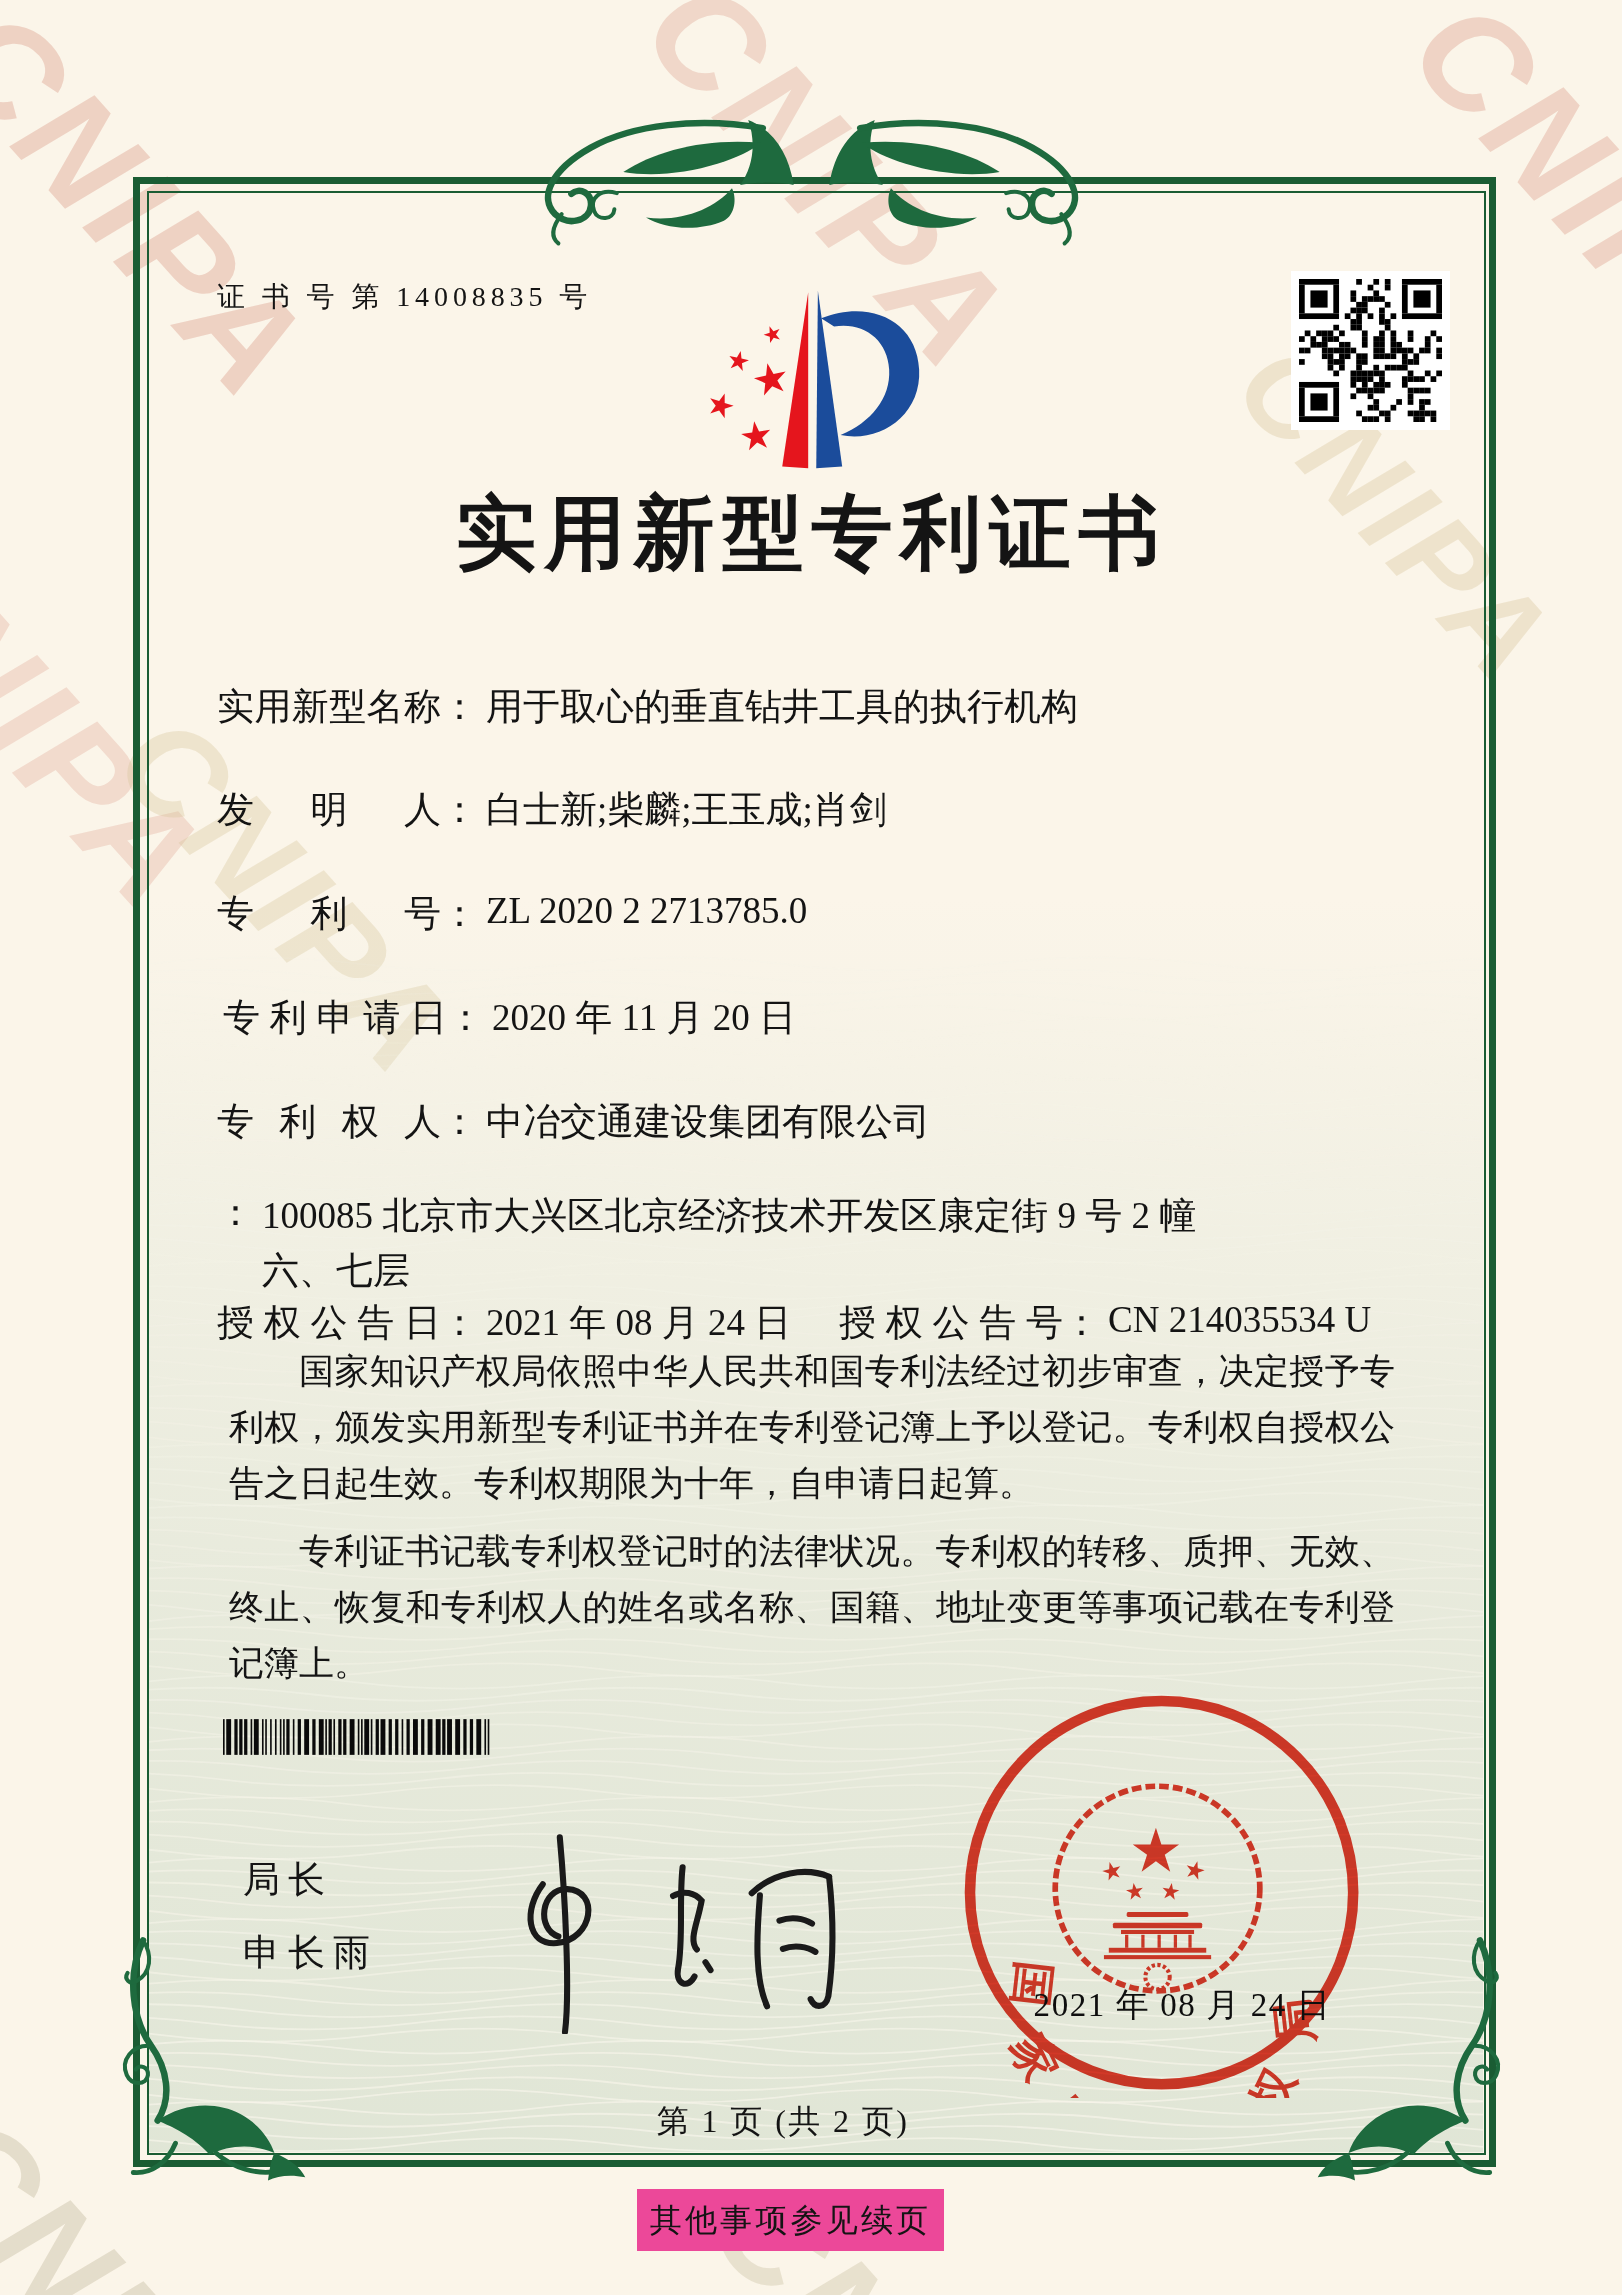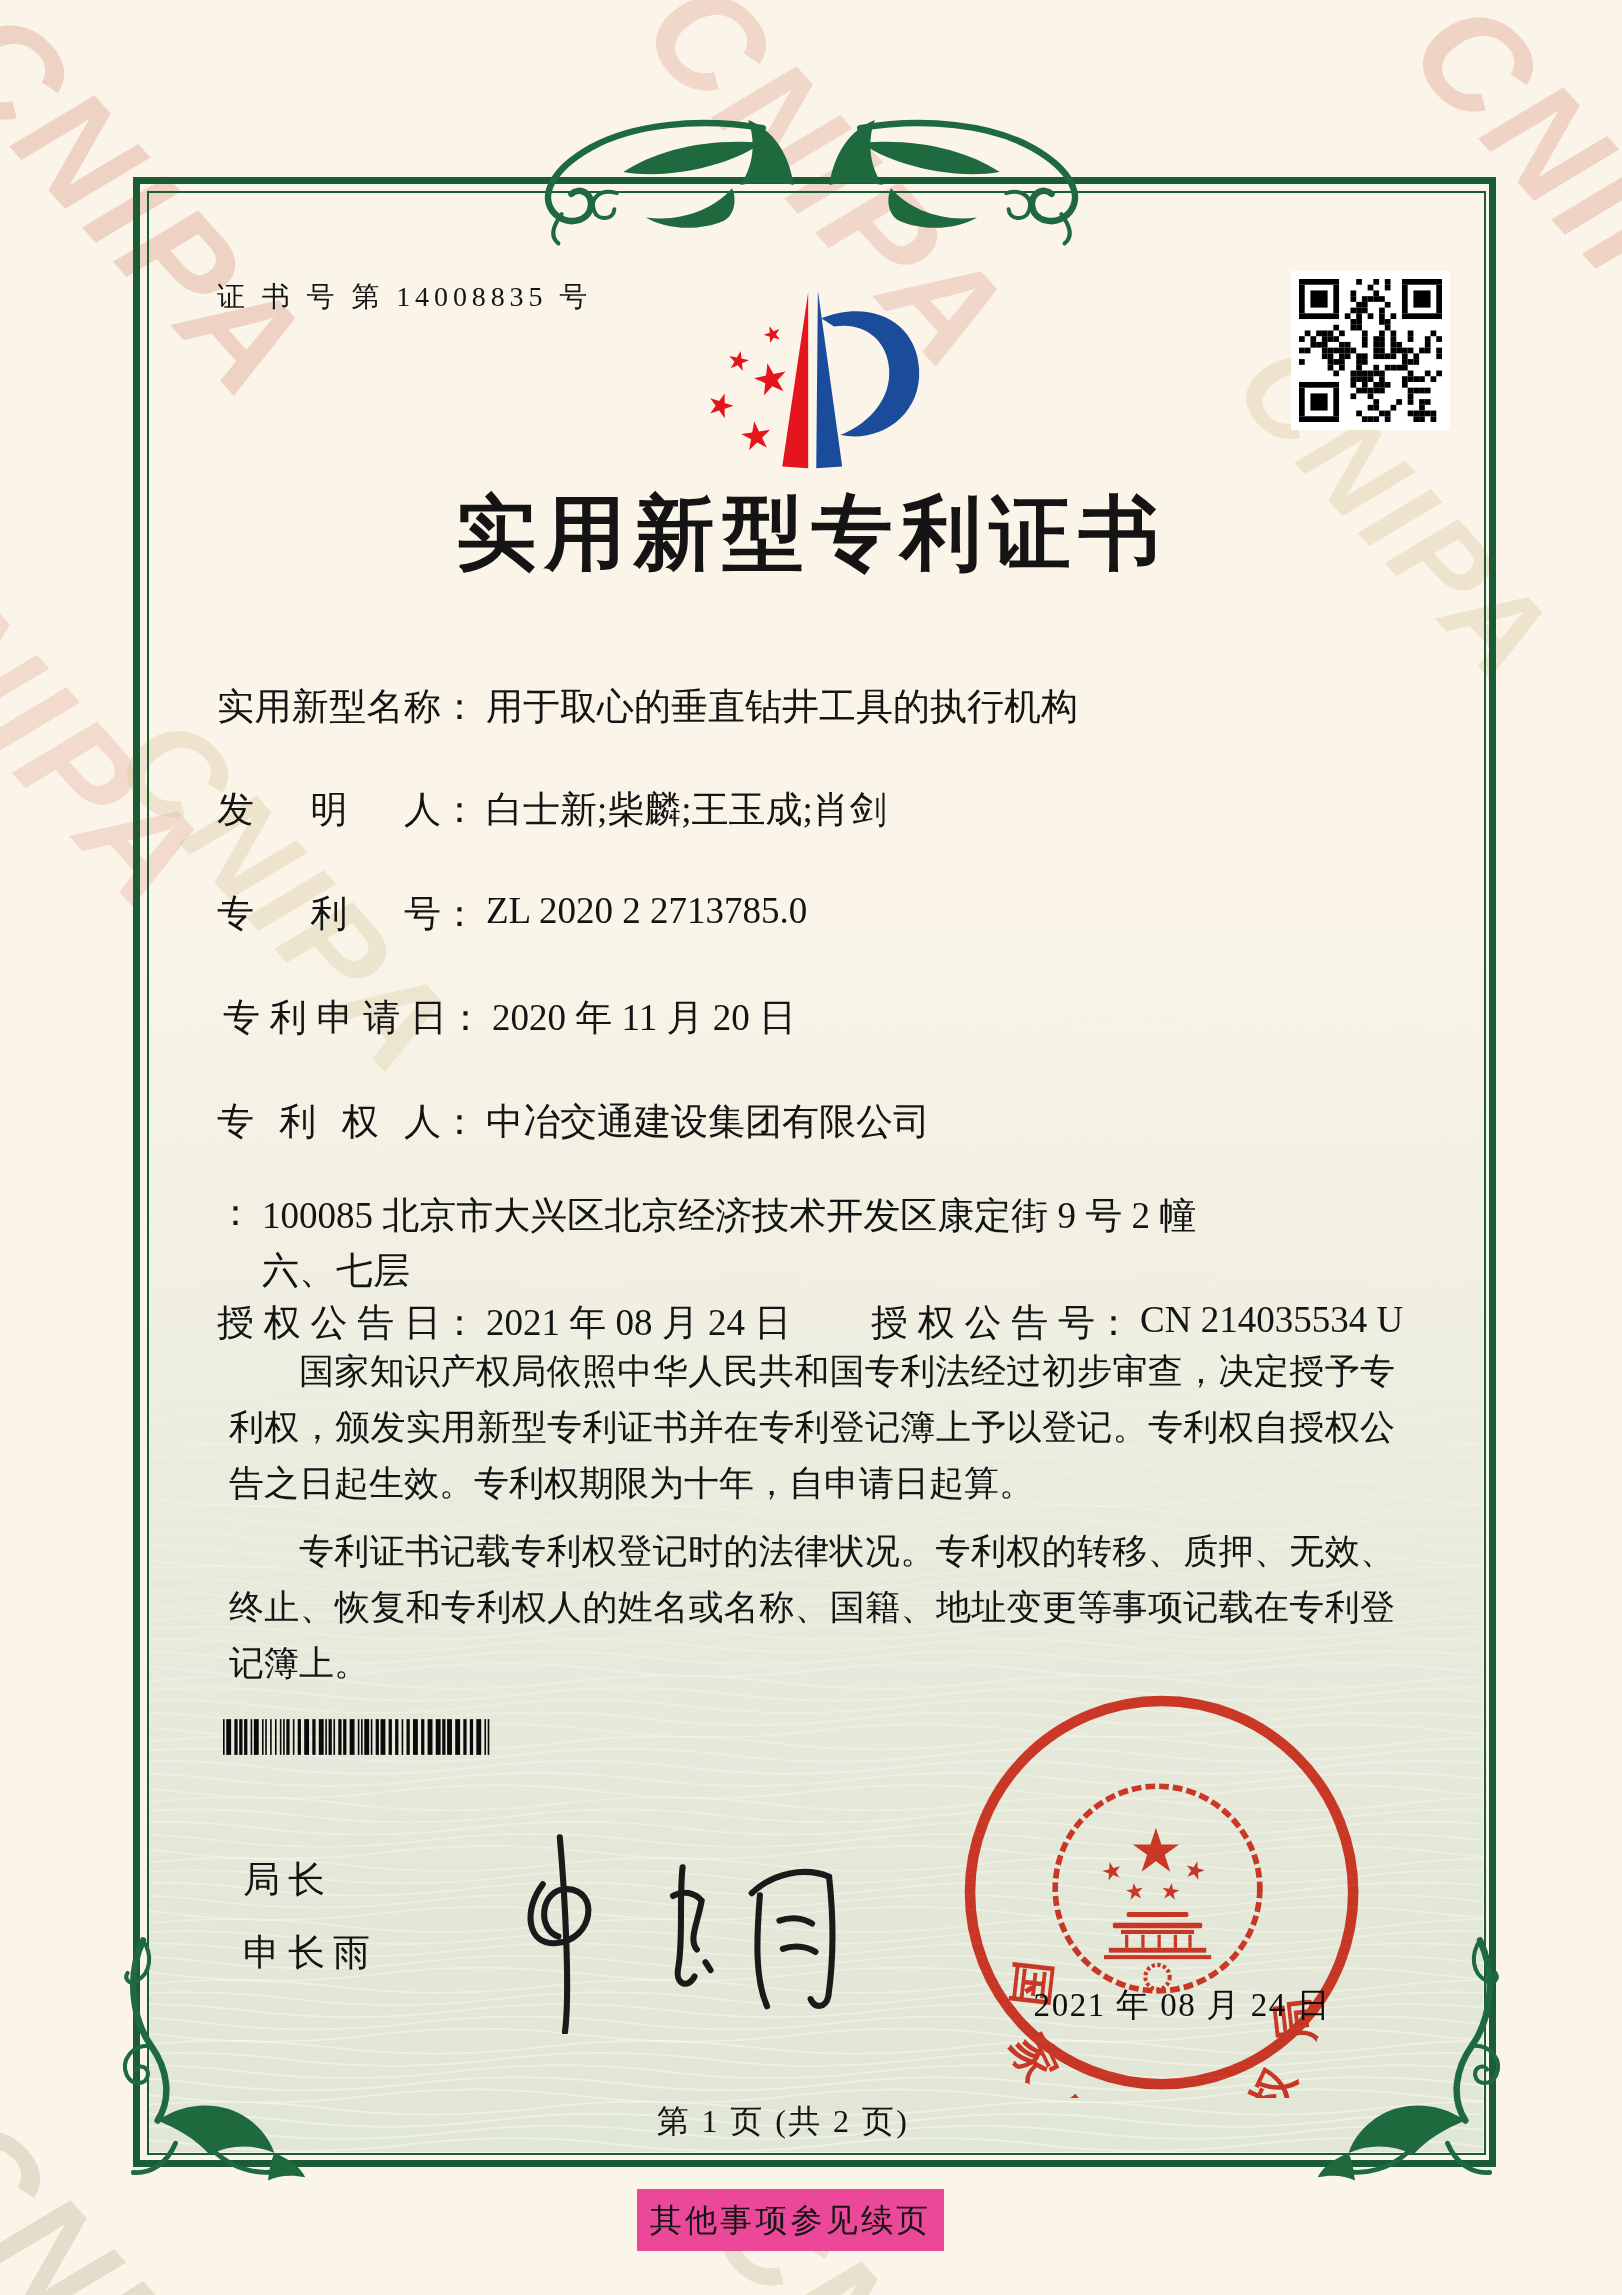--- a/index.html
+++ b/index.html
@@ -28,21 +28,21 @@
   .orn-s{fill:none;stroke:var(--orn);stroke-linecap:round;}
   .orn-f{fill:var(--orn);stroke:none;}
   .cert-no{position:absolute;left:217px;top:278px;font-size:28px;letter-spacing:4.9px;}
   .title{position:absolute;left:0;top:480px;width:1623px;text-align:center;
          font-size:81px;font-weight:700;letter-spacing:8px;}
   .frow{position:absolute;left:217px;display:flex;font-size:37px;white-space:nowrap;}
   .flabel{display:inline-block;width:224px;text-align:justify;text-align-last:justify;}
   .colon{display:inline-block;}
   .fval{margin-left:8px;}
   .addr-val div{line-height:55px;}
-  .pair2{position:absolute;left:622px;display:flex;white-space:nowrap;margin-left:32px;}
+  .pair2{position:absolute;left:622px;display:flex;white-space:nowrap;}
   .bodytext{position:absolute;left:217px;top:1332px;width:1190px;font-size:35px;
             line-height:56px;text-align:justify;}
   .bodytext p{margin:12px;text-indent:2em;}
   .sig-label{position:absolute;left:243px;font-size:37px;letter-spacing:8px;}
   .seal-date{position:absolute;left:1008px;top:1983px;width:349px;text-align:center;
              font-size:33px;letter-spacing:1.6px;color:#0e0e0e;z-index:7;}
   .page-info{position:absolute;left:0;top:2100px;width:1566px;text-align:center;
              font-size:32px;letter-spacing:2.4px;}
   .cont-note{position:absolute;left:637px;top:2189px;width:307px;height:62px;background:#ec4899;
              line-height:62px;text-align:center;font-size:32px;letter-spacing:3.2px;z-index:8;}

